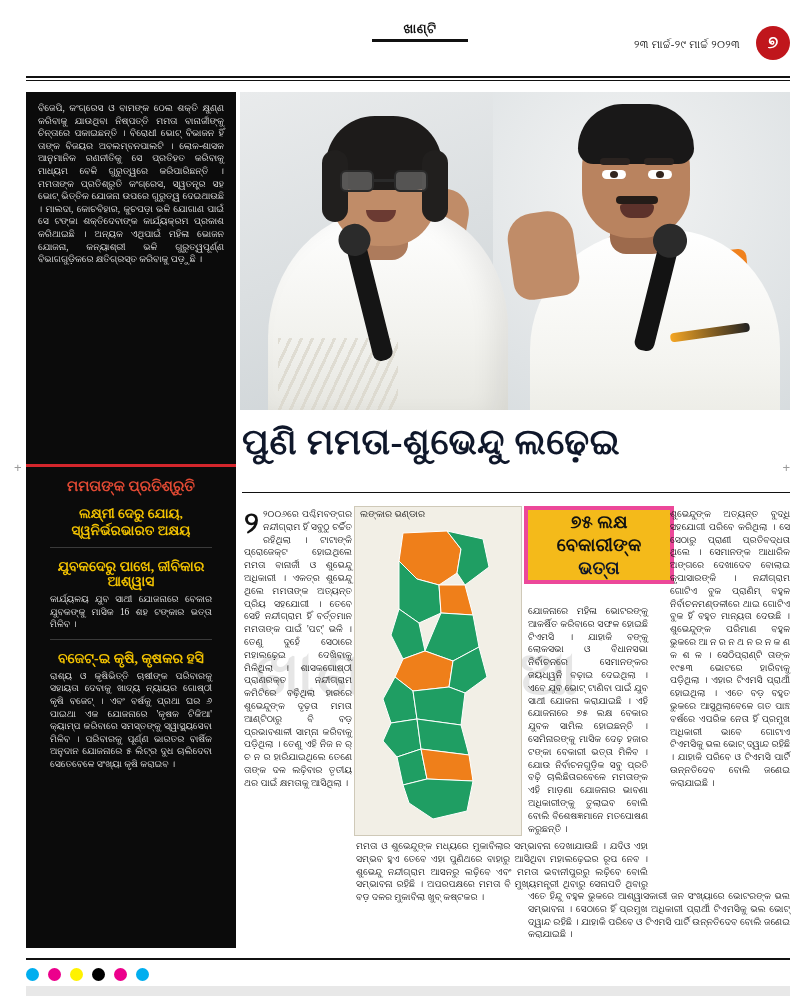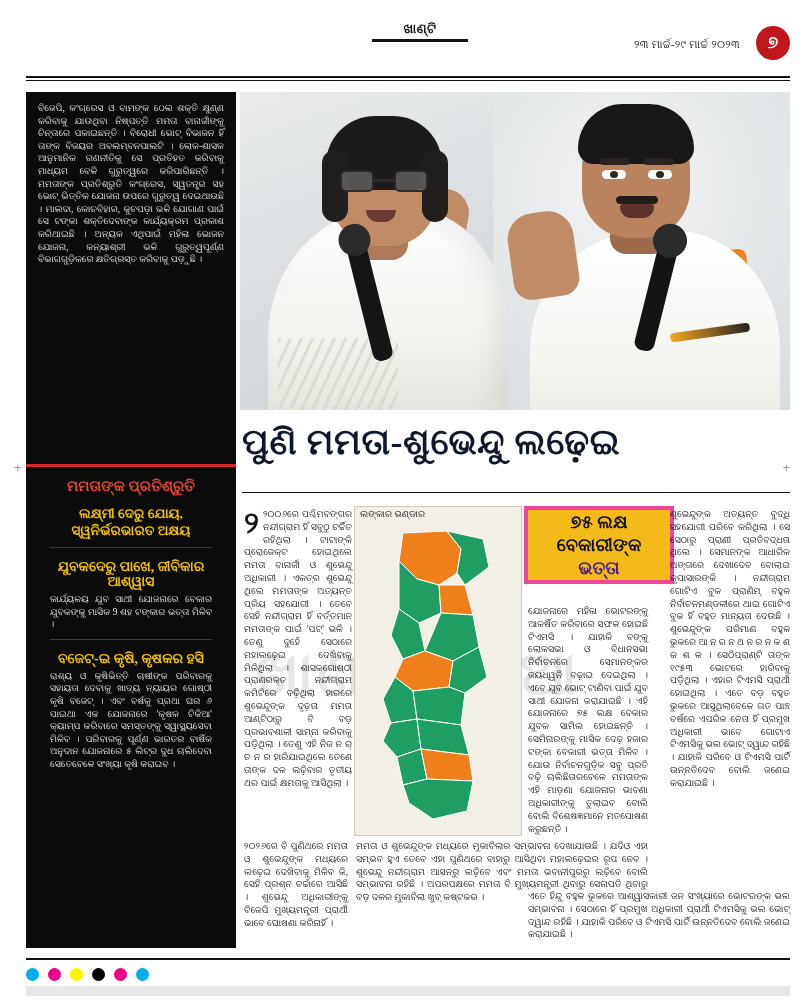--- a/index.html
+++ b/index.html
@@ -301,21 +301,21 @@
   .map-shape svg { width: 100%; height: 100%; }
 
   
   .yellow-box {
     position: absolute; left: 516px; top: 506px; width: 150px; height: 78px;
     background: #f4ba1a; border: 4px solid #ec4899;
     display: flex; flex-direction: column; align-items: center; justify-content: center;
     font-family: "Liberation Serif", serif; font-weight: bold; color: #111;
     line-height: 23px; font-size: 18px;
   }
-  .yellow-box .l3 { color: #4c1d95; }
+  .yellow-box .l3 { color: #0f172a; }
 
   
   .watermark {
     position: absolute; left: 180px; top: 640px; width: 460px;
     text-align: center; pointer-events: none;
     font-family: "Liberation Serif", serif;
     font-size: 60px; color: rgba(60,60,60,0.13); font-weight: bold;
     letter-spacing: 3px;
   }
   .watermark small { display: block; font-size: 12px; letter-spacing: 7px; margin-top: -6px; }
@@ -355,21 +355,21 @@
 
     <div class="red-bar"></div>
 
     <div class="box-prati">
       <div class="prati-title">ମମତାଙ୍କ ପ୍ରତିଶ୍ରୁତି</div>
 
       <div class="sub-head">ଲକ୍ଷ୍ମୀ ଦେରୁ ଯୋୟ, ସ୍ୱନିର୍ଭରଭାରତ ଅକ୍ଷୟ</div>
       <div class="divider-dim"></div>
 
       <div class="sub-head-2">ଯୁବକଦେରୁ ପାଖେ, ଜୀବିକାର ଆଶ୍ୱାସ</div>
-      <div class="prati-body">କାର୍ଯ୍ୟଳୟ ଯୁବ ସାଥୀ ଯୋଜନାରେ ବେକାର ଯୁବକଙ୍କୁ ମାସିକ 9 ଶହ ଟଙ୍କାର ଭତ୍ତା ମିଳିବ ।</div>
+      <div class="prati-body">କାର୍ଯ୍ୟଳୟ ଯୁବ ସାଥୀ ଯୋଜନାରେ ବେକାର ଯୁବକଙ୍କୁ ମାସିକ 16 ଶହ ଟଙ୍କାର ଭତ୍ତା ମିଳିବ ।</div>
       <div class="divider-dim"></div>
 
       <div class="sub-head-2">ବଜେଟ୍‌-ଇ କୃଷି, କୃଷକର ହସି</div>
       <div class="prati-body">ରାଶ୍ୟ ଓ କୃଷିଭିତ୍ତି ଚାଷୀଙ୍କ ପରିବାରକୁ ସହାୟତା ଦେବାକୁ ଖାଦ୍ୟ ନ୍ୟାୟର ଗୋଷ୍ଠୀ କୃଷି ବଜେଟ୍‌ । ଏବଂ ବର୍ଷକୁ ପ୍ରଥା ଘର ୬ ପାଇଥା ଏକ ଯୋଜନାରେ 'କୃଷକ ଟିକିଆ' କ୍ୟାମ୍ପ କରିବାରେ ସମସ୍ତଙ୍କୁ ସ୍ୱାସ୍ଥ୍ୟସେବା ମିଳିବ । ପରିବାରକୁ ପୂର୍ଣ୍ଣ ଭାରତର ବାର୍ଷିକ ଅନୁଦାନ ଯୋଜନାରେ ୫ ଲିଟ୍ର ଦୁଧ ଚାଲିଦେବା ସେତେବେଳେ ସଂଖ୍ୟା କୃଷି କରାଇବ ।</div>
     </div>
   </div>
 
   <div class="photo">
     <div class="photo-bg"></div>
     <div class="photo-bg2"></div>
@@ -459,23 +459,20 @@
   </div>
 
   <div class="body-col" id="col5" style="top:592px; height:240px;">
     <span>ଯୋଜନାରେ ମହିଳା ଭୋଟରଙ୍କୁ ଆକର୍ଷିତ କରିବାରେ ସଫଳ ହୋଇଛି ଟିଏମସି । ଯାହାକି ବଙ୍କୁ ଲୋକସଭା ଓ ବିଧାନସଭା ନିର୍ବାଚନରେ ସେମାନଙ୍କର ଜୟଧ୍ୱନି ବଢ଼ାଇ ଦେଇଥିଲା । ଏବେ ଯୁବ ଭୋଟ୍‌ ଟାଣିବା ପାଇଁ ଯୁବ ସାଥୀ ଯୋଜନା କରାଯାଇଛି । ଏହି ଯୋଜନାରେ ୭୫ ଲକ୍ଷ ବେକାର ଯୁବକ ସାମିଲ ହୋଇଛନ୍ତି । ସେମିନାରଙ୍କୁ ମାସିକ ଦେଢ଼ ହଜାର ଟଙ୍କା ବେକାରୀ ଭତ୍ତା ମିଳିବ । ଯୋଉ ନିର୍ବାଚନଗୁଡ଼ିକ ସବୁ ପ୍ରତି ବଢ଼ି ଚାଲିଛିତାରବେଳେ ମମତାଙ୍କ ଏହି ମାଡ଼ଣା ଯୋଜନାର ଭାବଣା ଅଧିକାରୀଙ୍କୁ ତୁଲାଇବ ବୋଲି ବୋଲି ବିଶେଷଜ୍ଞମାନେ ମତପୋଷଣ କରୁଛନ୍ତି ।</span>
   </div>
 
   <div class="body-col" id="col6">
     <span>ଶୁଭେନ୍ଦୁଙ୍କ ଅତ୍ୟନ୍ତ ବୁଦ୍ଧି ସହଯୋଗୀ ପରିବେ କରିଥିଲା । ସେ ସେଠାରୁ ପ୍ରାଣୀ ପ୍ରତିବଦ୍ଧତା ଥିଲେ । ସେମାନଙ୍କ ଆଧାରିକ ଅଙ୍ଗରେ ଦେଖାଦେବ ବୋଲାଇ କୃପାସାରଙ୍କି । ନନ୍ଦୀଗ୍ରାମ ଗୋଟିଏ ବୁକ ପ୍ରାଣିମ୍‌ ବହୁଳ ନିର୍ବାଚନମଣ୍ଡଳୀରେ ଥାଇ ଗୋଟିଏ ବୁକ ହିଁ ବହୁତ ମାନ୍ୟତା ଦେଉଛି । ଶୁଭେନ୍ଦୁଙ୍କ ପରିମାଣ ବହୁଳ ଭୁକରେ ଆ ନ ର ନ ଥ ନ ର ନ କ ଣ କ ଶ ଳ । ସେଠିପ୍ରାଣ୍ଟି ତାଙ୍କ ୧୯୫୩ ଭୋଟରେ ହାରିବାକୁ ପଡ଼ିଥିଲା । ଏହାର ଟିଏମସି ପ୍ରାର୍ଥୀ ହୋଇଥିଲା । ଏତେ ବଡ଼ ବହୁତ ଭୁକରେ ଆସୁଥିଲାବେଳେ ଗତ ପାଞ୍ଚ ବର୍ଷରେ ଏପରିକ ନେତା ହିଁ ପ୍ରମୁଖ ଅଧିକାରୀ ଭାବେ ଗୋଟାଏ ଟିଏମସିକୁ ଭଲ ଭୋଟ୍‌ ଦ୍ୱାନ୍ଦ ରହିଛି । ଯାହାକି ପରିବେ ଓ ଟିଏମସି ପାର୍ଟି ଉନ୍ନତିଦେବ ବୋଲି ଜଣେଇ କରାଯାଇଛି ।</span>
   </div>
 
-  <div class="body-col" id="col2" style="left:236px; top:840px; width:104px; height:108px;">
-    <span>୨୦୨୬ରେ ବି ପୁଣିଥରେ ମମତା ଓ ଶୁଭେନ୍ଦୁଙ୍କ ମଧ୍ୟରେ ଲଢ଼େଇ ଦେଖିବାକୁ ମିଳିବ କି, ସେହି ପ୍ରଶ୍ନ ଚର୍ଚ୍ଚାରେ ଆସିଛି । ଶୁଭେନ୍ଦୁ ଅଧିକାରୀଙ୍କୁ ବିଜେପି ମୁଖ୍ୟମନ୍ତ୍ରୀ ପ୍ରାର୍ଥୀ ଭାବେ ଘୋଷଣା କରିନାହିଁ ।</span>
-  </div>
 
   <div class="body-col" id="col4" style="left:348px; top:840px; width:292px; height:108px;">
     <span>ମମତା ଓ ଶୁଭେନ୍ଦୁଙ୍କ ମଧ୍ୟରେ ମୁକାବିଲାର ସମ୍ଭାବନା ଦେଖାଯାଉଛି । ଯଦିଓ ଏହା ସମ୍ଭବ ହୁଏ ତେବେ ଏହା ପୁଣିଥରେ ବାହାରୁ ଆସିଥିବା ମହାଲଢ଼େଇର ରୂପ ନେବ । ଶୁଭେନ୍ଦୁ ନନ୍ଦୀଗ୍ରାମ ଆସନରୁ ଲଢ଼ିବେ ଏବଂ ମମତା ଭବାନୀପୁରରୁ ଲଢ଼ିବେ ବୋଲି ସମ୍ଭାବନା ରହିଛି । ଅପରପକ୍ଷରେ ମମତା ବି ମୁଖ୍ୟମନ୍ତ୍ରୀ ଥିବାରୁ ସେନାପତି ଥିବାରୁ ବଡ଼ ଦଳର ମୁକାବିଲା ଖୁବ୍‌ କଷ୍ଟକର ।</span>
   </div>
 
   <div class="body-col" style="left:520px; top:890px; width:262px; height:58px;">
     <span>ଏତେ ହିନ୍ଦୁ ବହୁଳ ଭୁକରେ ଆଶ୍ୱାସକାରୀ ଜନ ସଂଖ୍ୟାରେ ଭୋଟରଙ୍କ ଭଲ ସମ୍ଭାବନା । ସେଠାରେ ହିଁ ପ୍ରମୁଖ ଅଧିକାରୀ ପ୍ରାର୍ଥୀ ଟିଏମସିକୁ ଭଲ ଭୋଟ୍‌ ଦ୍ୱାନ୍ଦ ରହିଛି । ଯାହାକି ପରିବେ ଓ ଟିଏମସି ପାର୍ଟି ଉନ୍ନତିଦେବ ବୋଲି ଜଣେଇ କରାଯାଇଛି ।</span>
   </div>
 
   <div class="footer-rule"></div>

